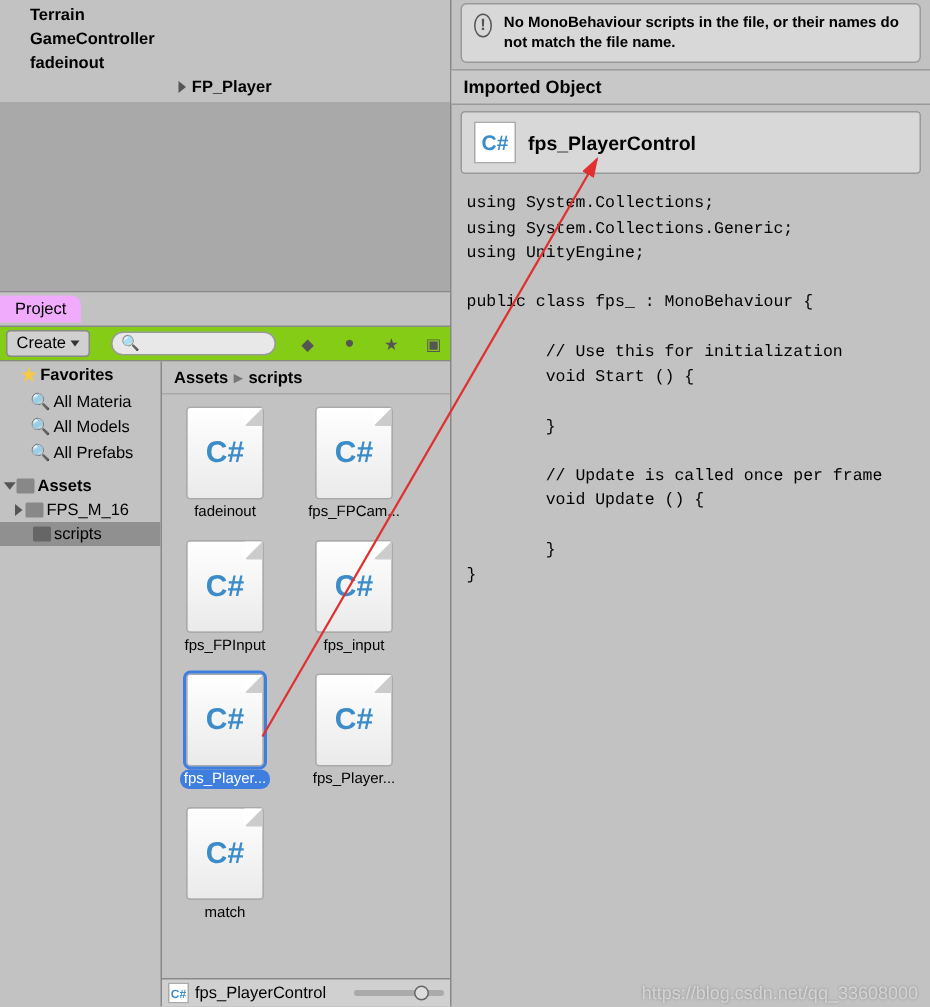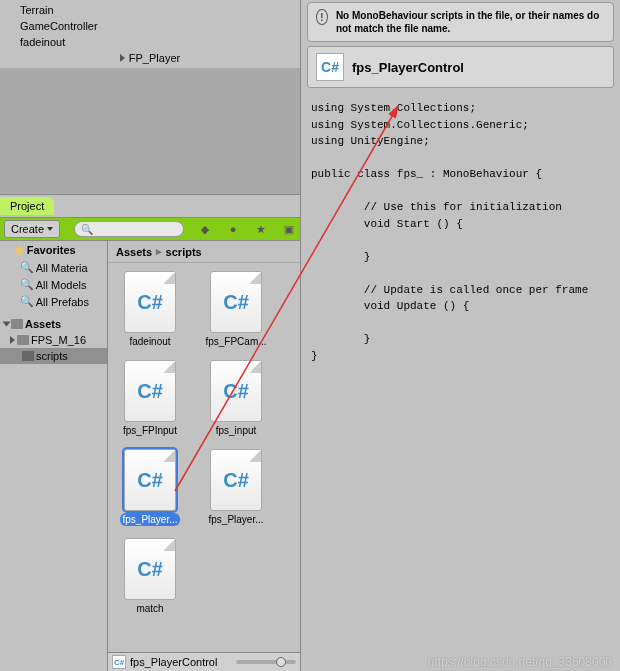--- a/index.html
+++ b/index.html
@@ -1,30 +1,30 @@
 <!DOCTYPE html>
 <html><head>
 <meta charset="utf-8">
 <style>
 * { margin: 0; padding: 0; box-sizing: border-box; font-family: Arial, sans-serif; font-size: 11px; }
 body { width: 620px; height: 671px; background: #c2c2c2; position: relative; overflow: hidden; }
 .container { display: flex; width: 100%; height: 100%; }
 .left-col { width: 300px; height: 100%; display: flex; flex-direction: column; }
 .right-col { flex: 1; height: 100%; background: #c2c2c2; border-left: 1px solid #888; }
 
-.hierarchy-top { background: #c2c2c2; padding: 2px 0; }
+.hierarchy-top { background: #c2c2c2; padding: 2px 0; font-weight: bold; }
 .hierarchy-item { padding: 2px 8px 2px 20px; display: flex; align-items: center; gap: 4px; }
 .hierarchy-item.has-expand { padding-left: 8px; justify-content: center; }
 .expand-triangle { width: 0; height: 0; border-left: 5px solid #555; border-top: 4px solid transparent; border-bottom: 4px solid transparent; }
 
 .spacer { flex: 1; background: #a9a9a9; }
 
 .project-panel { background: #c2c2c2; border-top: 1px solid #888; }
 .panel-tab { background: #c2c2c2; padding: 2px 0; border-bottom: 1px solid #888; }
-.tab-label { display: inline-block; padding: 3px 10px; background: #bef264; border-top-right-radius: 6px; border-top-left-radius: 2px; }
+.tab-label { display: inline-block; padding: 3px 10px; background: #f0abfc; border-top-right-radius: 6px; border-top-left-radius: 2px; }
 .toolbar { display: flex; align-items: center; padding: 2px 4px; background: #84cc16; border-bottom: 1px solid #888; gap: 14px; }
 .create-btn { padding: 2px 6px; background: #d0d0d0; border: 1px solid #888; border-radius: 3px; display: flex; align-items: center; gap: 3px; font-size: 10px; }
 .dropdown-arrow { width: 0; height: 0; border-top: 4px solid #333; border-left: 3px solid transparent; border-right: 3px solid transparent; }
 .search-box { flex: 1; background: #e8e8e8; border: 1px solid #999; border-radius: 8px; height: 16px; padding: 0 6px; display: flex; align-items: center; }
 .mini-icon { width: 14px; height: 14px; display: flex; align-items: center; justify-content: center; color: #555; }
 
 .project-body { display: flex; height: 430px; }
 .project-sidebar { width: 108px; background: #c2c2c2; border-right: 1px solid #888; overflow: hidden; }
 .folder-row { padding: 2px 2px 2px 4px; display: flex; align-items: center; gap: 2px; white-space: nowrap; }
 .folder-row.header { font-weight: bold; font-size: 12px; }
@@ -199,20 +199,21 @@
           </div>
         </div>
       </div>
     </div>
   </div>
   <div class="right-col">
     <div class="inspector-warning">
       <div class="warn-icon">!</div>
       <div class="warn-text">No MonoBehaviour scripts in the file, or their names do not match the file name.</div>
     </div>
+    <div class="inspector-section-title">Imported Object</div>
     <div class="obj-header">
       <div class="obj-icon">C#</div>
       <div class="obj-name">fps_PlayerControl</div>
     </div>
     <div class="code-preview">using System.Collections;
 using System.Collections.Generic;
 using UnityEngine;
 
 public class fps_ : MonoBehaviour {
 

